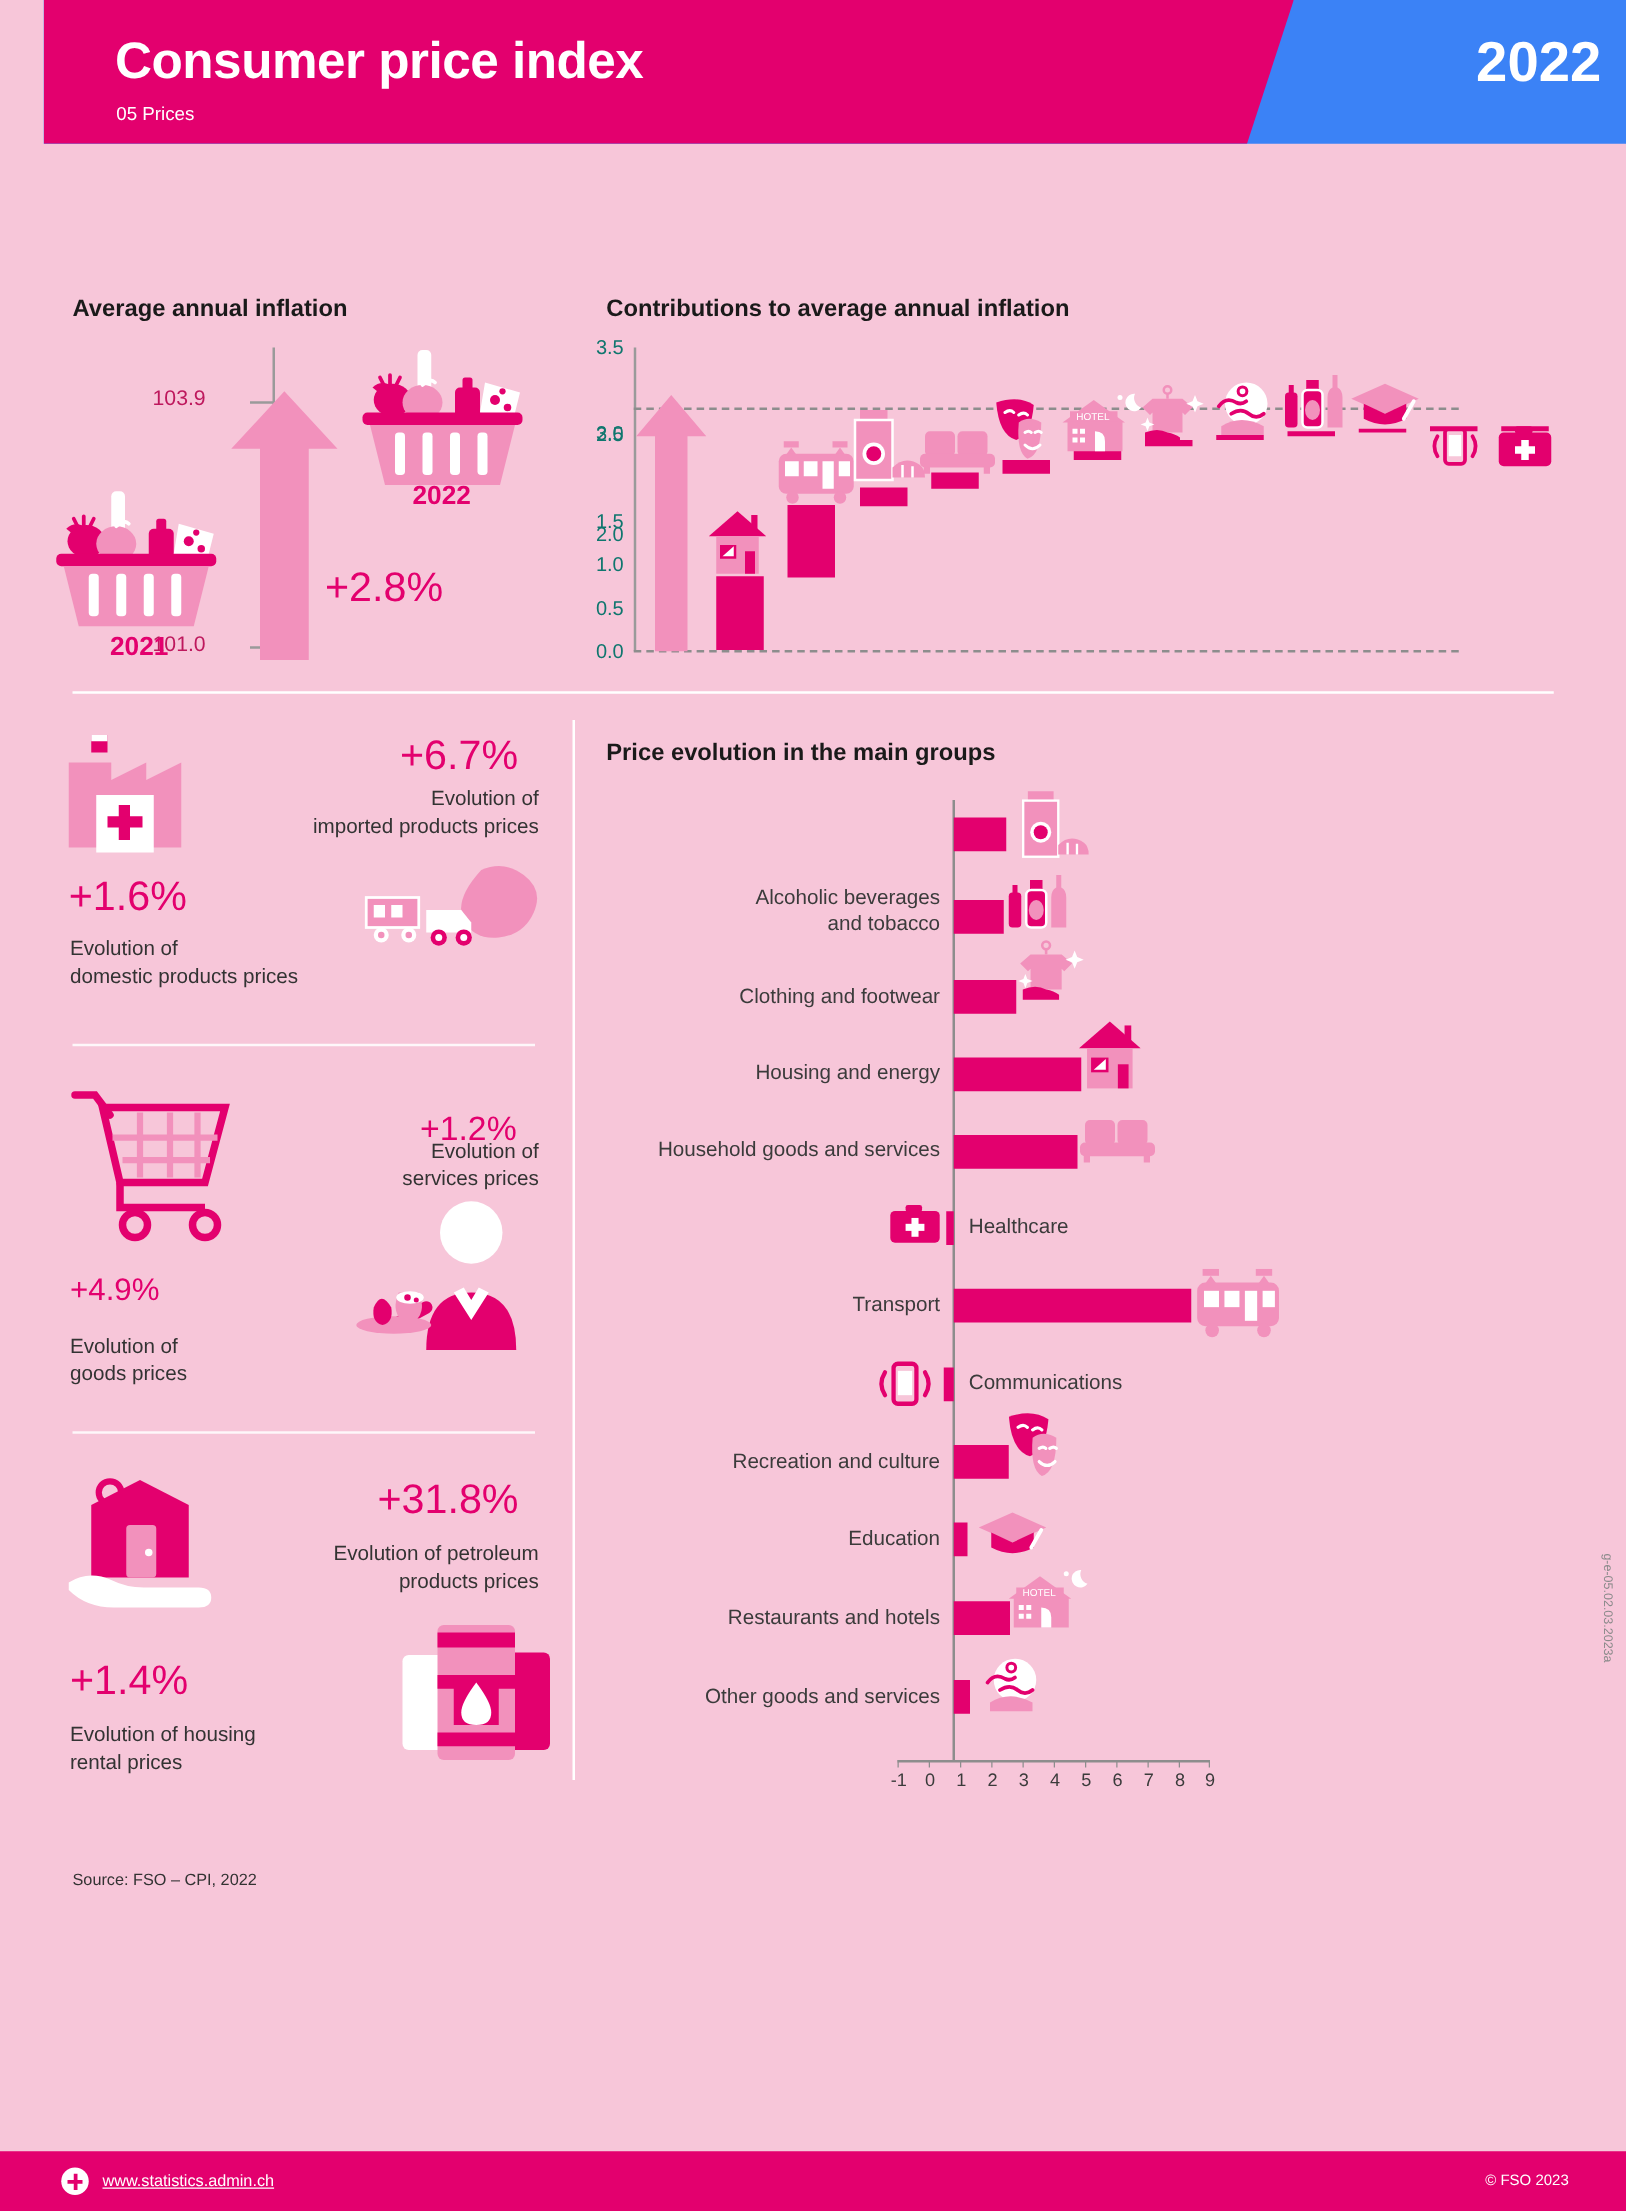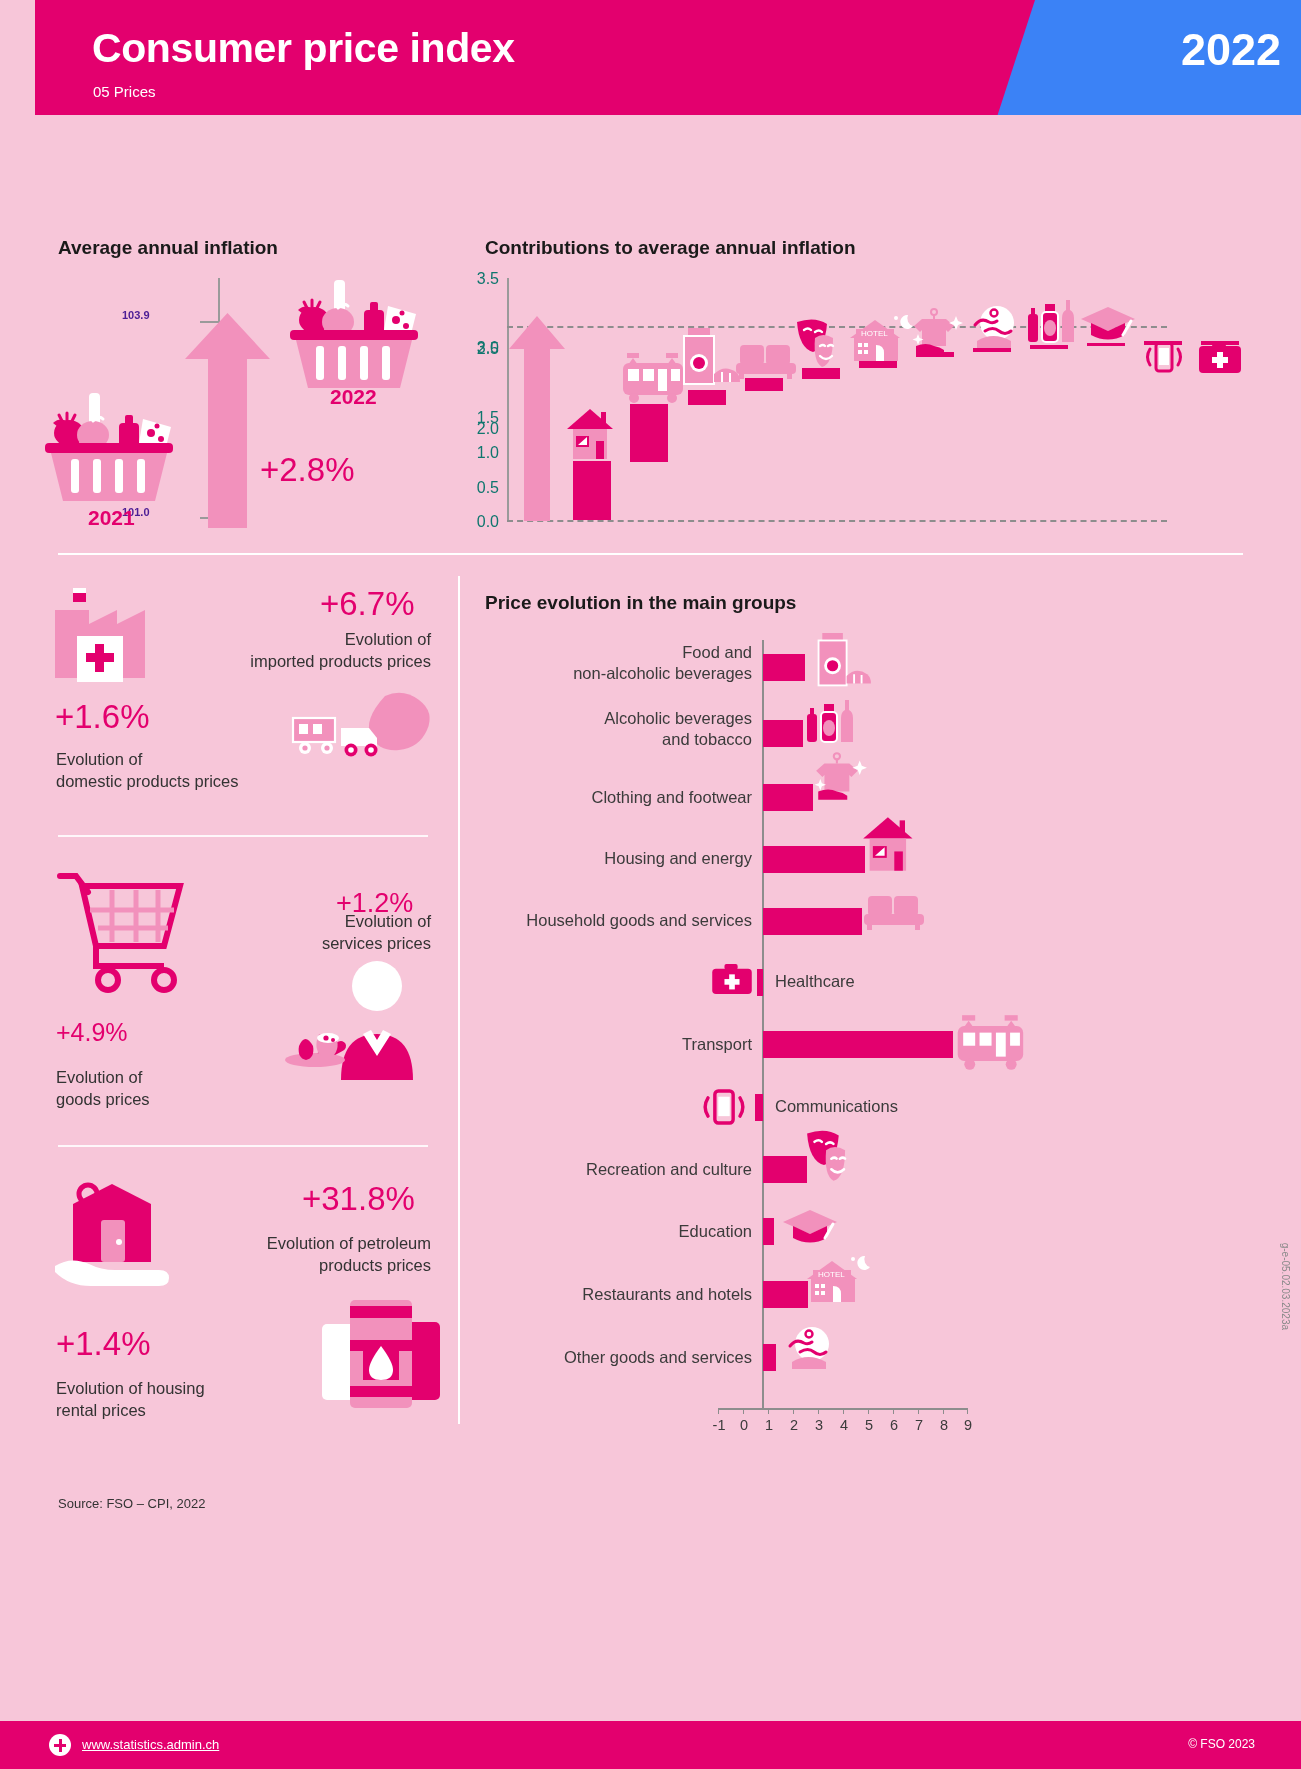--- a/index.html
+++ b/index.html
@@ -37,21 +37,21 @@
 
   .divider-h { position: absolute; background: #ffffff; height: 2px; }
   .divider-v { position: absolute; background: #ffffff; width: 2px; }
   .divider-h.thin { background: rgba(255,255,255,0.85); height: 2px; }
 
   
   #avg-inflation { position: absolute; left: 0; top: 123px; width: 460px; height: 430px; }
   #avg-title { position: absolute; left: 58px; top: 114px; }
   .axis-line-v { position: absolute; background: #9a9a9a; width: 1.5px; }
   .tick-h { position: absolute; background: #9a9a9a; height: 1.5px; }
-  .val-lbl { position: absolute; font-size: 11px; color: #4c1d95; font-weight: bold; }
+  .val-lbl { position: absolute; font-size: 17px; color: #be185d; }
 
   .arrow-up { position: absolute; }
 
   .basket-lbl { position: absolute; font-size: 21px; font-weight: 700; color: #e3006e; }
 
   
   #contrib { position: absolute; left: 460px; top: 123px; width: 841px; height: 430px; }
   #contrib-title { position: absolute; left: 25px; top: 114px; }
   .yaxis-lbl { position: absolute; font-size: 16px; color: #0f766e; text-align: right; width: 34px; }
   .dashed-line { position: absolute; border-top: 2px dashed #8d8d8d; height: 0; }
@@ -425,24 +425,20 @@
       <rect x="41" y="40" width="36" height="40" fill="#e3006e"></rect>
       <path d="M59 46 q12 16 12 24 q0 10 -12 10 q-12 0 -12 -10 q0 -8 12 -24 z" fill="#ffffff"></path>
     </svg>
   </div>
 
   <div id="maingroups">
     <div id="mg-title" class="section-title">Price evolution in the main groups</div>
 
     <div class="mg-zero" style="left:302px; top:80px; height:768px;"></div>
 
-    <div class="mg-label" style="left:20px; top:82px; width:272px;">
-      <div>Food and</div>
-        <div>non-alcoholic beverages</div>
-    </div>
     <div class="mg-bar" style="left:303px; top:94px; width:42px;"></div>
     <svg style="position:absolute; left:348px; top:73px;" width="66" height="58" viewBox="0 0 68 62">
       <polygon points="14,0 36,0 36,8 14,8" fill="#f291bc"></polygon>
       <rect x="10" y="8" width="30" height="48" fill="#f291bc"></rect>
       <rect x="10" y="8" width="30" height="48" fill="none" stroke="#ffffff" stroke-width="2"></rect>
       <circle cx="25" cy="35" r="9" fill="#ffffff"></circle>
       <circle cx="25" cy="35" r="6" fill="#e3006e"></circle>
       <path d="M40 46 q10 -10 22 -2 q4 3 4 10 l-26 0 z" fill="#f291bc"></path>
       <path d="M48 44 L48 54 M56 45 L56 54" stroke="#ffffff" stroke-width="2"></path>
     </svg>

